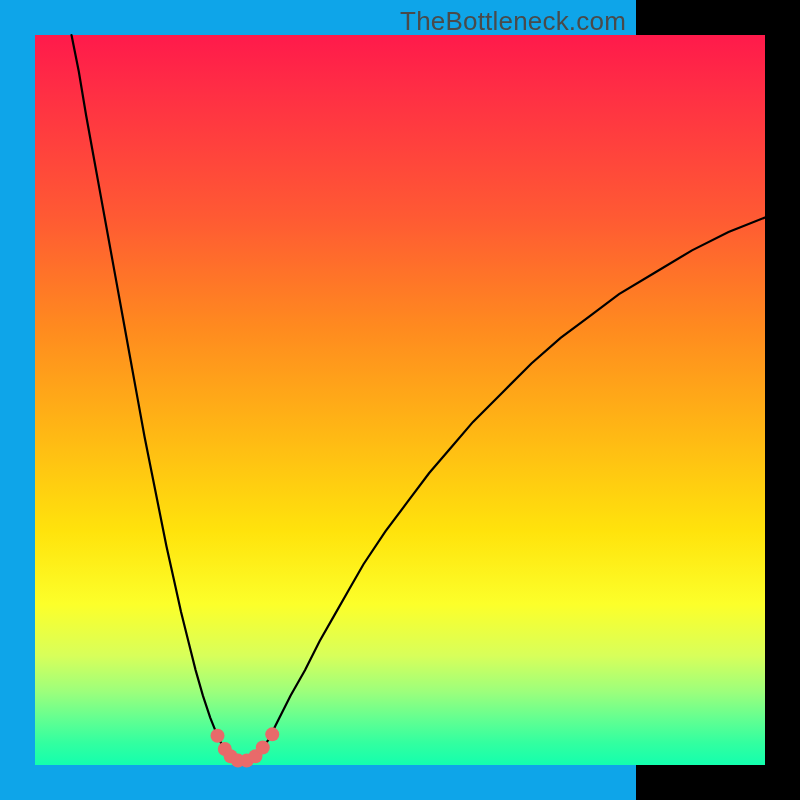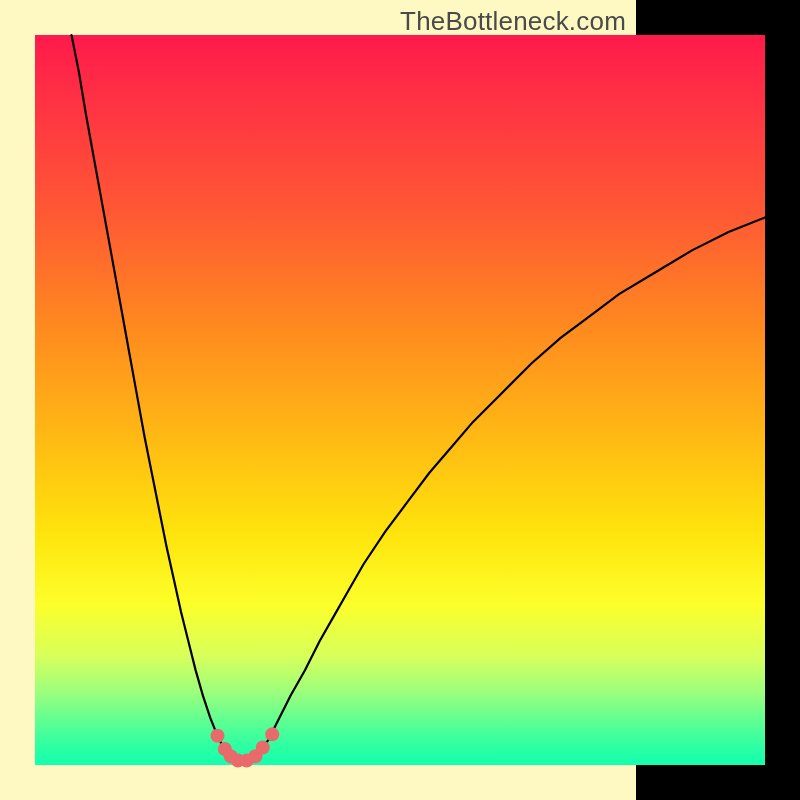--- a/index.html
+++ b/index.html
@@ -8,21 +8,21 @@
     width: 800px;
     height: 800px;
     background: #000000;
     overflow: hidden;
     font-family: Arial, Helvetica, sans-serif;
   }
   .stage {
     position: relative;
     width: 636px;
     height: 800px;
-    background: #fef9c3;
+    background: #0ea5e9;
   }
   .plot-area {
     position: absolute;
     left: 35px;
     top: 35px;
     width: 730px;
     height: 730px;
     
     background: linear-gradient(
       to bottom,

